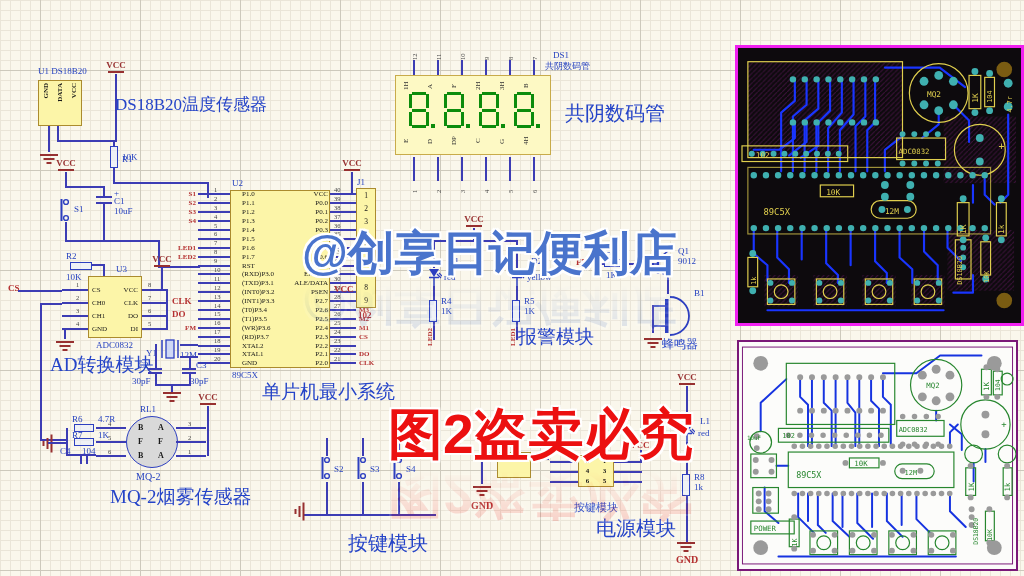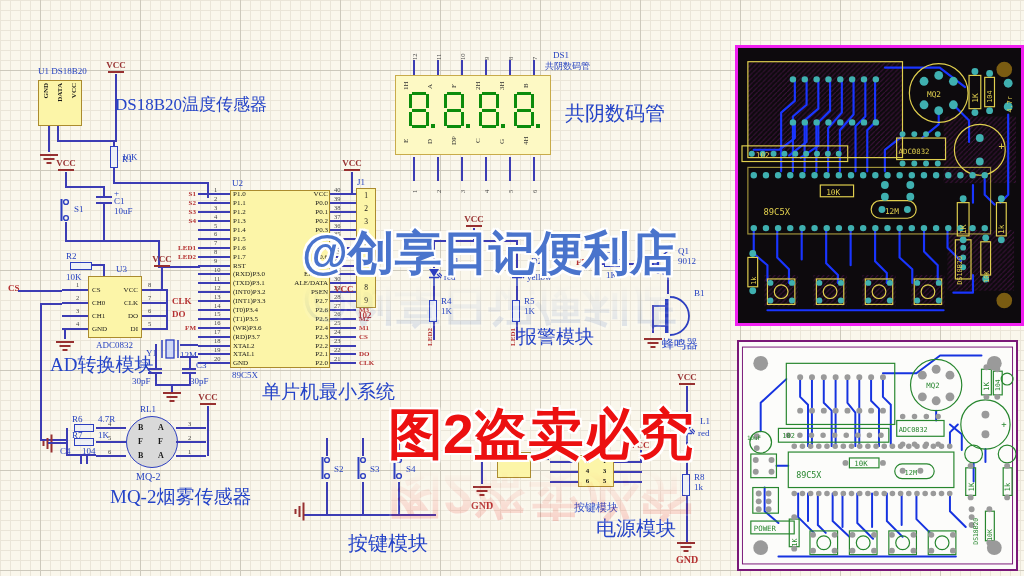--- a/index.html
+++ b/index.html
@@ -30,21 +30,21 @@
   .gnd i:nth-child(1){top:0;width:18px}.gnd i:nth-child(2){top:4px;width:11px}.gnd i:nth-child(3){top:8px;width:5px}
   .vtext{writing-mode:vertical-rl;transform:rotate(180deg);}
   
   .rows{position:absolute;display:flex;flex-direction:column;}
   .prow{display:flex;align-items:center;height:8.9px;font-family:"Liberation Serif",serif;}
   .prow .net{width:22px;text-align:right;color:#b43030;font-size:7px;font-weight:bold;padding-right:2px;}
   .prow .stub{width:32px;height:2px;background:#3c3cb4;flex:none;}
   .prow .stub2{width:26px;height:2px;background:#3c3cb4;flex:none;}
   .prow .num{width:0;overflow:visible;font-size:6.5px;color:#444;transform:translate(-16px,-5px);}
   .prow .num2{width:0;overflow:visible;font-size:6.5px;color:#444;transform:translate(4px,-5px);}
-  .prow .name{font-size:7px;color:#1a1a1a;padding-left:3px;white-space:nowrap;}
+  .prow .name{font-size:7px;color:#1a1a1a;padding-left:12px;white-space:nowrap;}
   .prow .name-r{flex:1;font-size:7px;color:#1a1a1a;text-align:right;white-space:nowrap;}
   .prow .netl{color:#b43030;font-size:7px;font-weight:bold;padding-left:3px;}
   
   .jrow{height:13.33px;display:flex;align-items:center;justify-content:center;font-size:7.5px;color:#1a1a1a;}
   
   .dcol{width:24px;display:flex;flex-direction:column;align-items:center;}
   .dnum{font-size:6.5px;color:#444;height:12px;writing-mode:vertical-rl;transform:rotate(180deg);}
   .dstub{width:2px;height:24px;background:#3c3cb4;}
   .dseg{width:24px;text-align:center;font-size:7px;color:#333;writing-mode:vertical-rl;transform:rotate(180deg);height:16px;margin:auto;}
   .digit{width:20px;height:36px;background-image:

